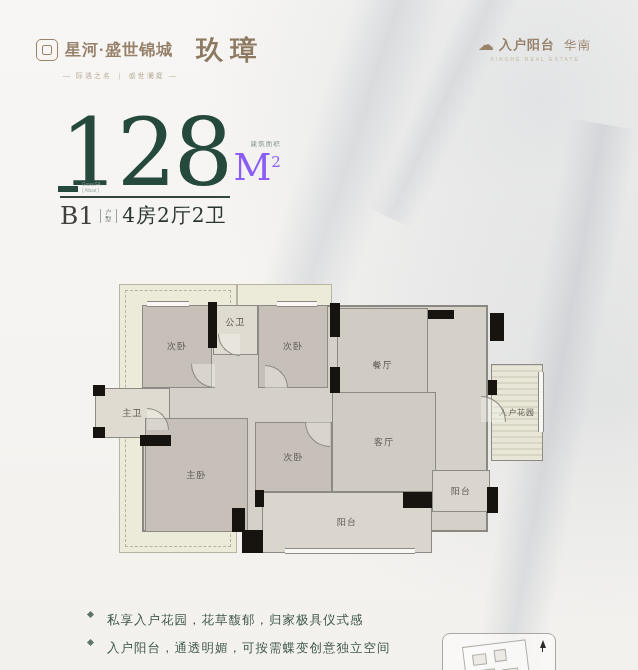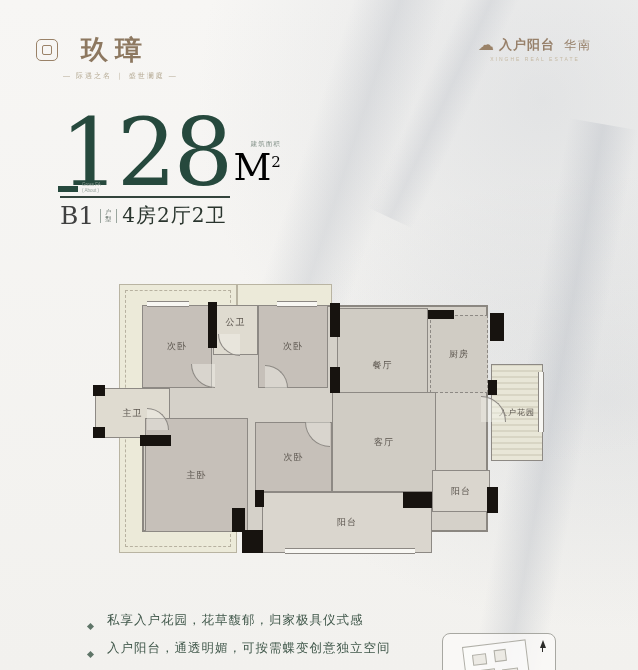--- a/index.html
+++ b/index.html
@@ -36,21 +36,21 @@
   .hr-region{font-size:12px;color:#97806a;letter-spacing:2px;margin-left:4px;}
   .hr-sub{font-size:5px;color:#c6baa4;letter-spacing:2px;margin-top:2px;}
 
   
   .headline{position:absolute;left:60px;top:110px;width:190px;}
   .area-row{display:flex;align-items:flex-end;}
   .digits{font-family:"DejaVu Serif","Liberation Serif",serif;font-size:94px;line-height:.92;
           color:#26493d;letter-spacing:-3px;}
   .unit-col{margin-left:3px;padding-bottom:10px;}
   .area-label{font-size:6.5px;color:#7e8d84;letter-spacing:1px;display:block;text-align:right;}
-  .bigM{font-family:"DejaVu Serif","Liberation Serif",serif;font-size:37px;color:#000000;line-height:1;margin-top:36px;}
+  .bigM{font-family:"DejaVu Serif","Liberation Serif",serif;font-size:37px;color:#8b5cf6;line-height:1;margin-top:36px;}
   .bigM sup{font-size:15px;}
   .note-bar{position:absolute;left:-2px;top:76px;width:20px;height:6px;background:#26493d;}
   .note-txt{position:absolute;left:22px;top:72px;font-size:4.5px;color:#93a29a;line-height:1.3;}
   .rule{height:2px;background:#33443c;width:170px;margin-top:0px;}
   .unit-row{display:flex;align-items:center;margin-top:3px;}
   .b1{font-family:"DejaVu Serif","Liberation Serif",serif;font-size:25px;color:#404040;}
   .ucl{font-size:6px;color:#5c6a62;line-height:1.1;margin:0 5px 0 6px;padding:0 4px;
        border-left:1px solid #9aa59e;border-right:1px solid #9aa59e;display:inline-block;width:7px;}
   .layout-txt{font-family:"DejaVu Serif","Liberation Serif",serif;font-size:20px;color:#2a352e;font-weight:normal;letter-spacing:1px;}
 
@@ -68,21 +68,21 @@
   .mid{background:#d0ccc4;}
   .balc{background:#dad6ce;}
   .hatch{background:repeating-linear-gradient(0deg,#e8e6d7 0 4px,#d8d5c4 4px 6px);}
   .blk{background:#17130f;}
   .door{border:1px solid #8d8984;border-top:none;border-right:none;border-radius:0 0 0 100%;background:rgba(245,244,238,.4);}
   .door.up{border:1px solid #8d8984;border-bottom:none;border-left:none;border-radius:0 100% 0 0;}
   .win{background:#f8f7f3;border-top:1px solid #8d8984;border-bottom:1px solid #8d8984;}
   .winv{background:#f8f7f3;border-left:1px solid #8d8984;border-right:1px solid #8d8984;}
 
   
-  .note-row{position:absolute;left:88px;display:flex;align-items:flex-end;}
+  .note-row{position:absolute;left:88px;display:flex;align-items:flex-start;}
   .diamond{width:5px;height:5px;background:#5f7568;transform:rotate(45deg);margin-right:14px;flex:none;}
   .note-row span{font-size:12.5px;color:#41584b;letter-spacing:1px;}
 
   
   .minimap{position:absolute;left:442px;top:633px;width:112px;height:58px;
            border:1px solid #a8a8a2;border-radius:8px;background:rgba(252,251,249,.7);}
   .parcel{position:absolute;left:22px;top:9px;width:62px;height:52px;border:1px solid #b0afa7;transform:rotate(-7deg);background:rgba(255,255,255,.4);}
   .bldg{position:absolute;border:1px solid #b0afa7;background:#eceae4;}
   .north{position:absolute;right:9px;top:6px;width:0;height:0;
          border-left:3.5px solid transparent;border-right:3.5px solid transparent;border-bottom:8px solid #2b2b28;}
@@ -93,20 +93,21 @@
 
 <div class="vein v1"></div>
 <div class="vein v2"></div>
 <div class="vein v3"></div>
 
 <div class="hl">
   <div class="hl-row">
     <div class="seal">
         <i></i>
       </div>
+    <span class="brandname">星河·盛世锦城</span>
     <span class="product">玖璋</span>
   </div>
   <div class="tagline">— 际遇之名 ｜ 盛世澜庭 —</div>
 </div>
 
 <div class="hr-logo">
   <div class="hr-row">
     <span class="cloud">☁</span>
     <span class="hr-brand">入户阳台</span>
     <span class="hr-region">华南</span>
@@ -148,23 +149,20 @@
       <span>次卧</span>
     </div>
   <div class="abs room pale" style="left:128px;top:33px;width:45px;height:50px;align-items:flex-start;padding-top:10px;">
       <span>公卫</span>
     </div>
   <div class="abs room taupe" style="left:173px;top:33px;width:70px;height:83px;">
       <span>次卧</span>
     </div>
   <div class="abs room mid" style="left:252px;top:36px;width:91px;height:114px;">
       <span>餐厅</span>
-    </div>
-  <div class="abs room mid" style="left:345px;top:43px;width:58px;height:78px;border-style:dashed;border-width:1px;">
-      <span>厨房</span>
     </div>
   <div class="abs room hatch" style="left:406px;top:92px;width:52px;height:97px;">
       <span style="font-size:8px;">入户花园</span>
     </div>
   <div class="abs room pale" style="left:10px;top:116px;width:75px;height:50px;">
       <span>主卫</span>
     </div>
   <div class="abs room taupe" style="left:60px;top:146px;width:103px;height:114px;">
       <span>主卧</span>
     </div>

